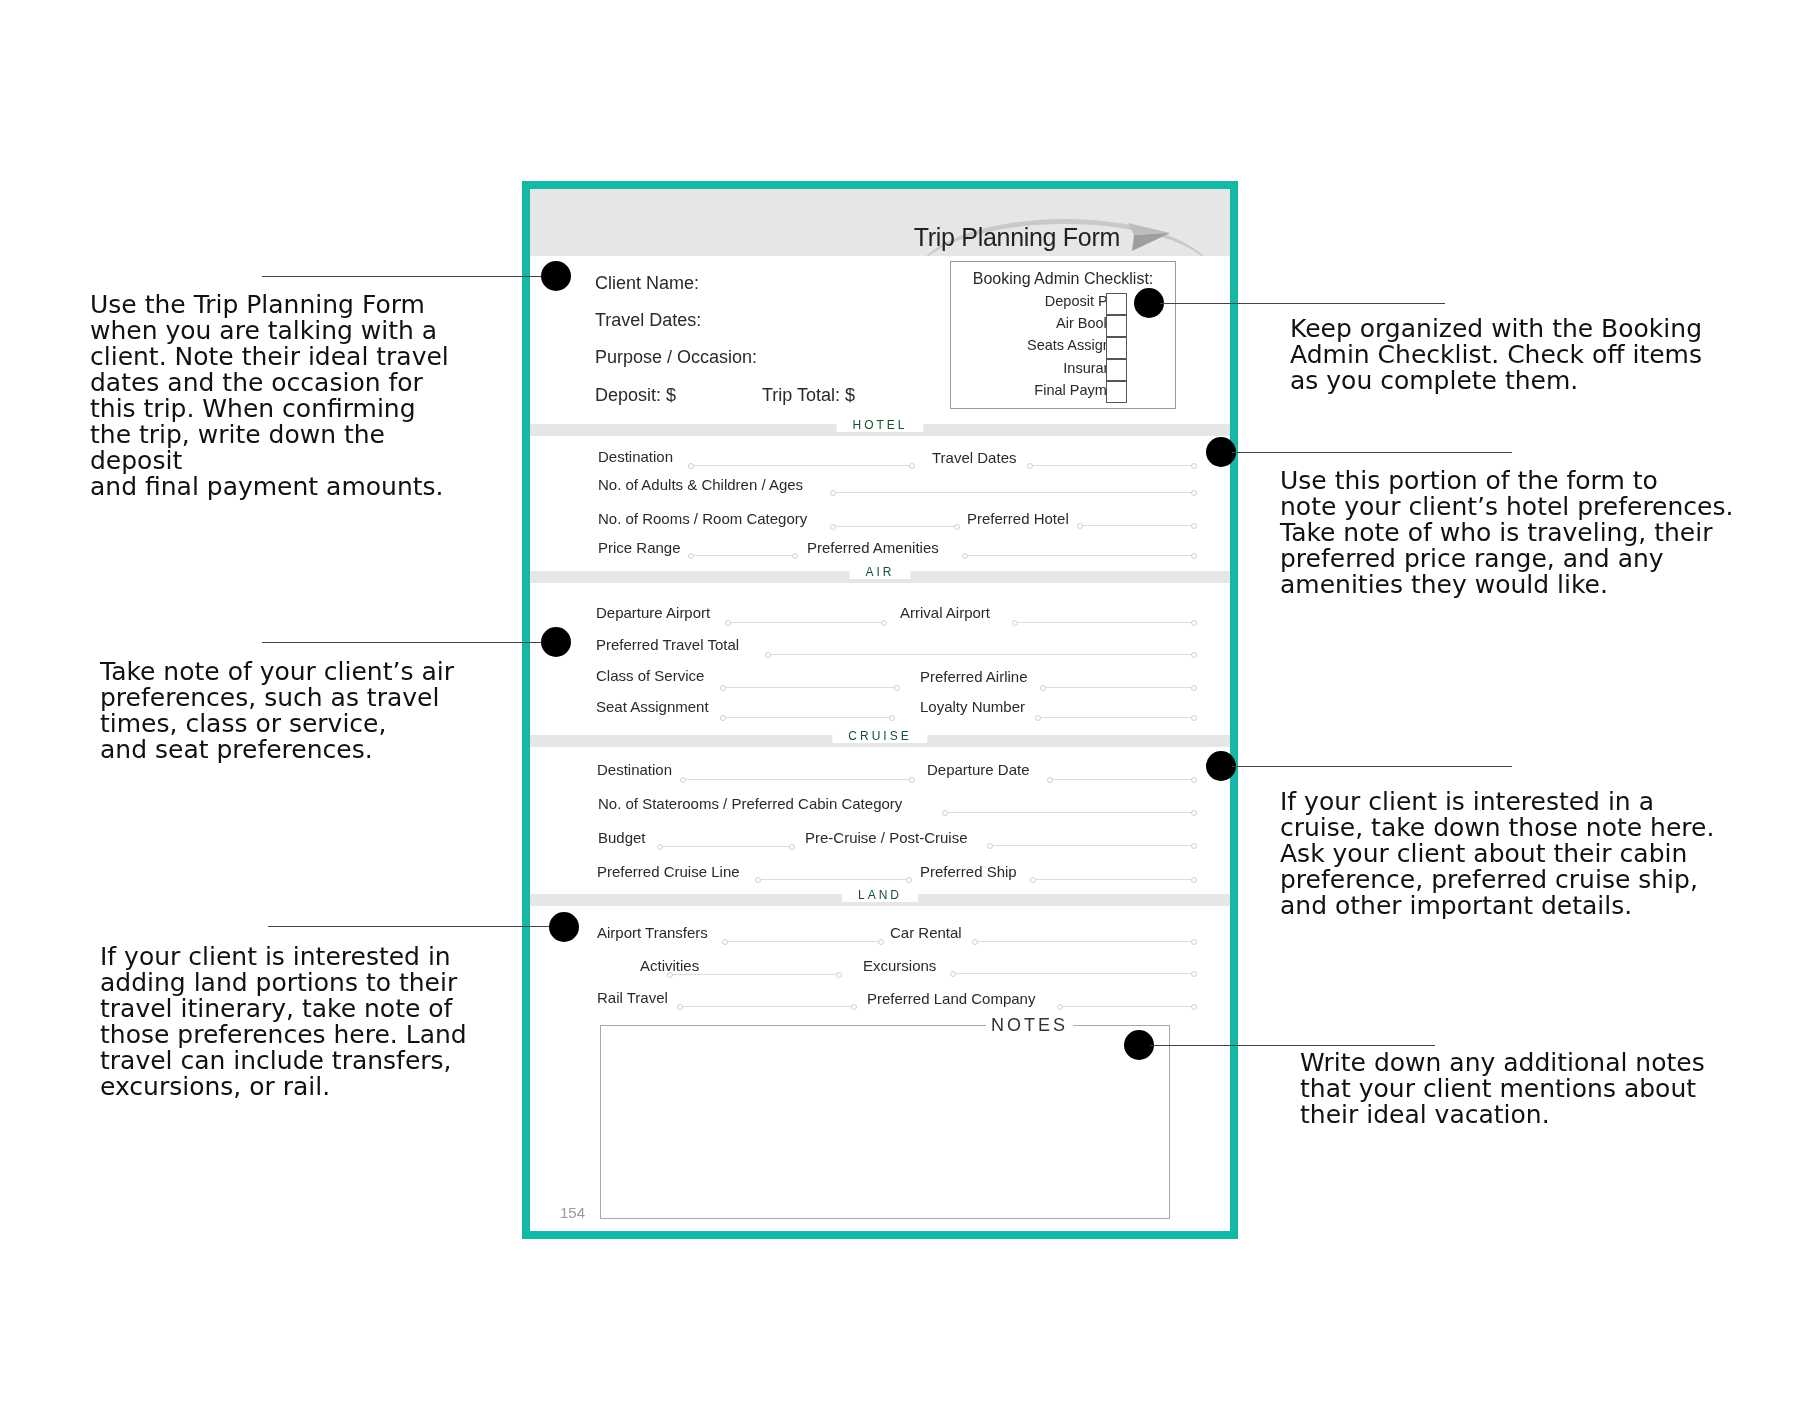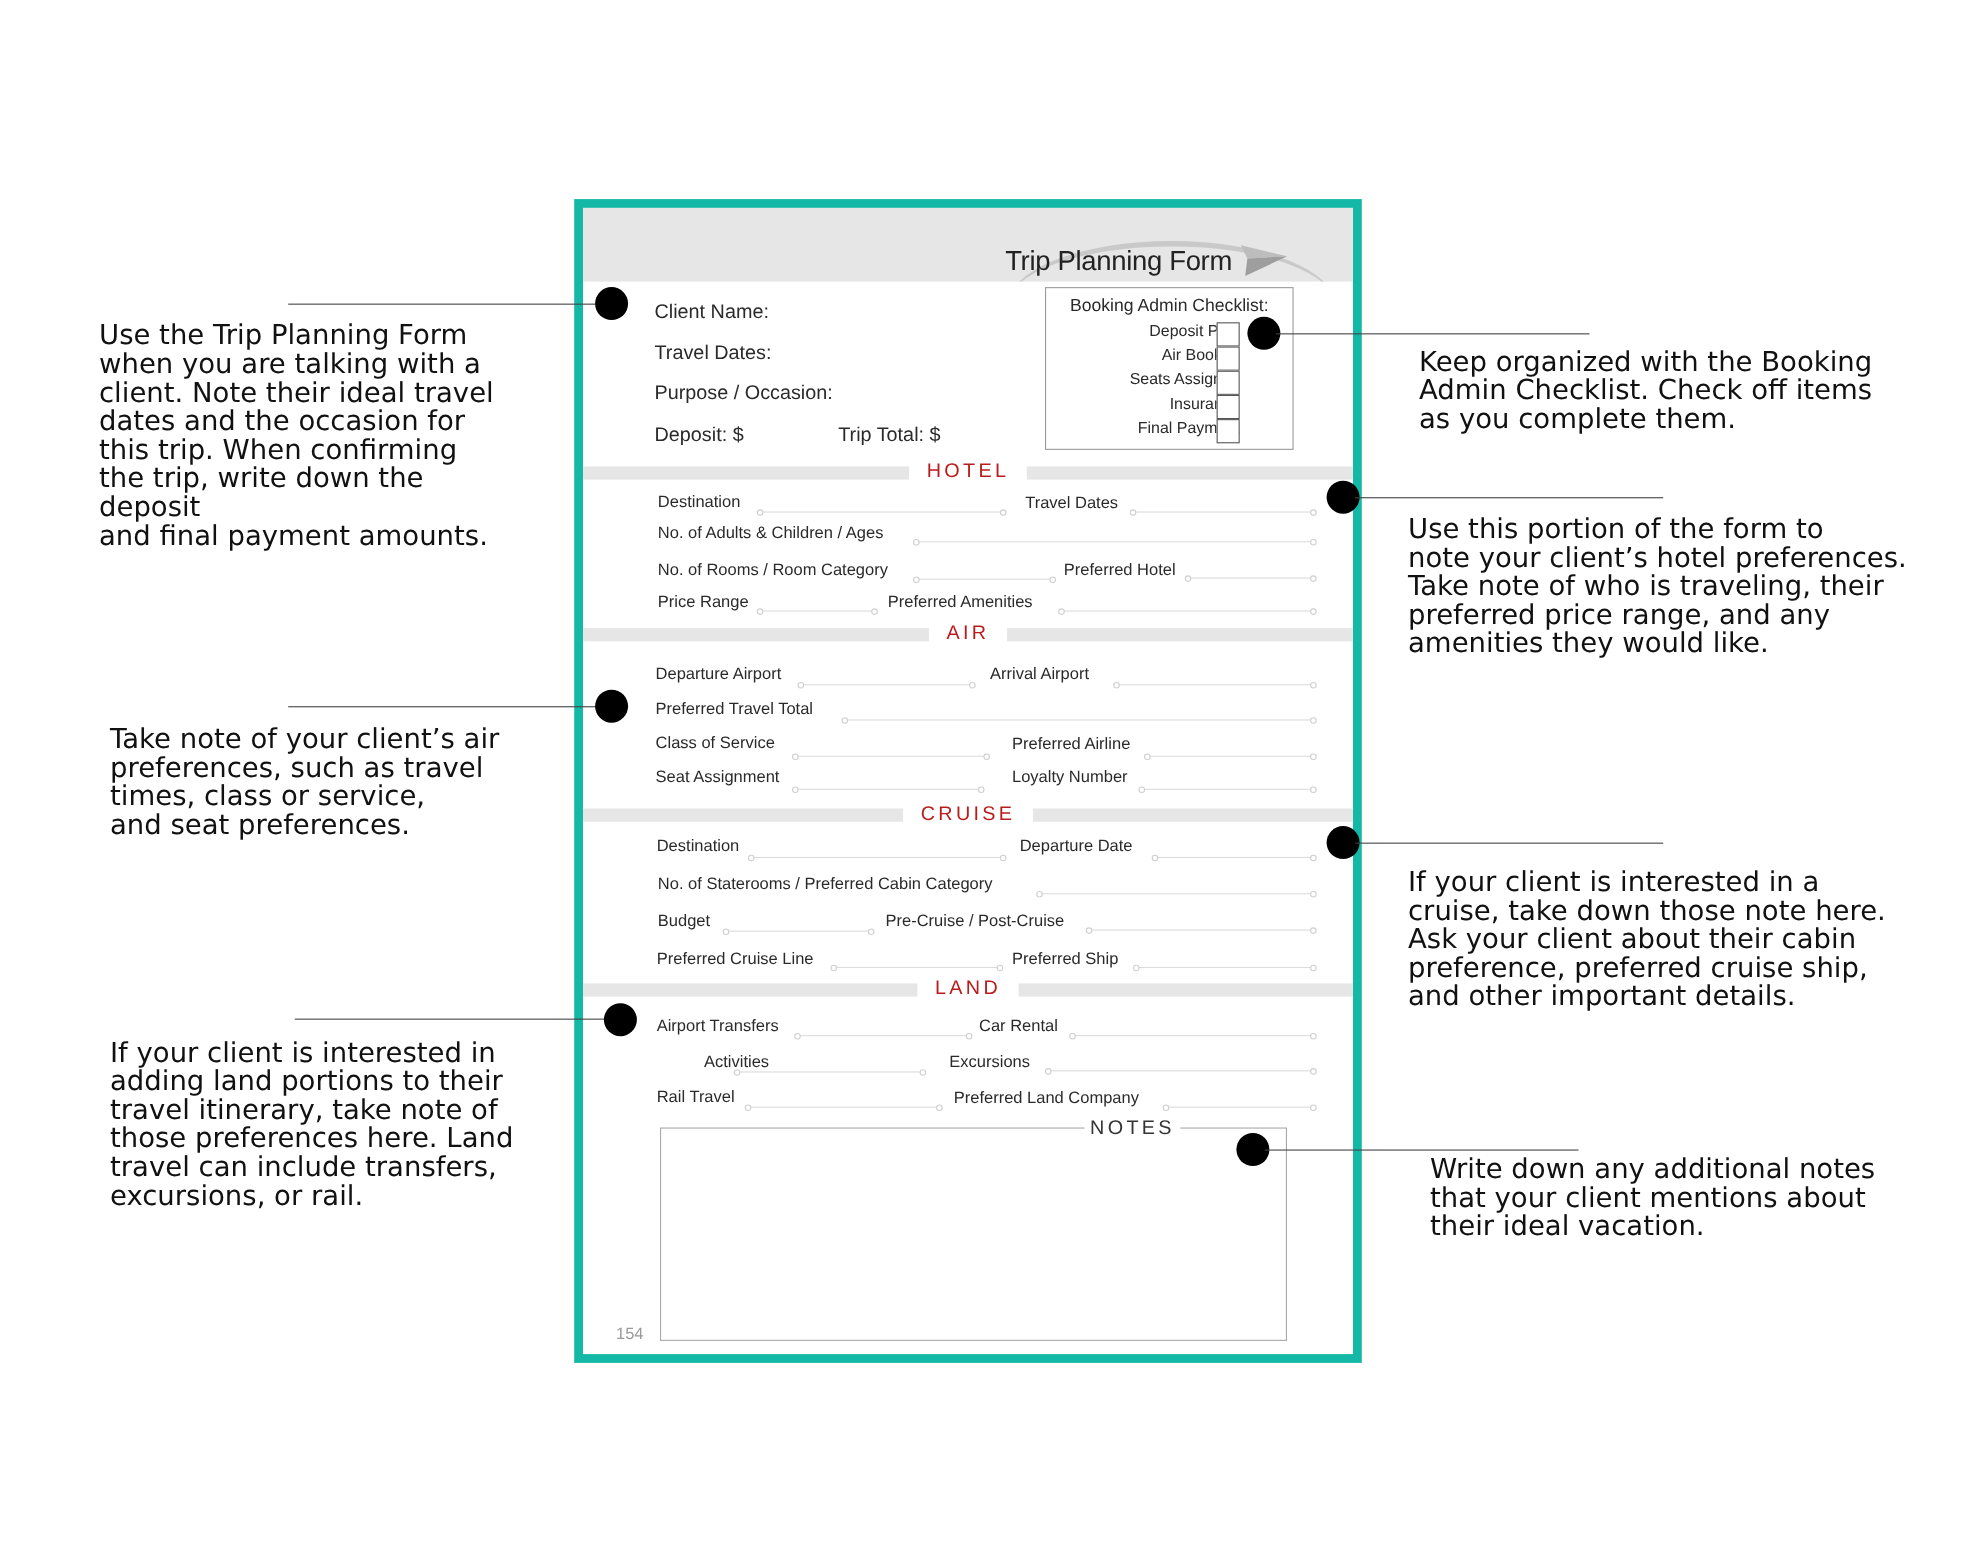--- a/index.html
+++ b/index.html
@@ -33,21 +33,21 @@
       position: absolute; left: 420px; top: 72px; width: 226px; height: 148px;
       border: 1.5px solid #9a9a9a; font-family: "Liberation Sans", sans-serif;
     }
     .checklist-title { position: absolute; left: 0; top: 8px; width: 100%; text-align: center; font-size: 16px; color: #2a2a2a; }
     .check-row { position: absolute; right: 48px; font-size: 14.5px; color: #2a2a2a; text-align: right; white-space: nowrap; }
     .check-box { position: absolute; left: 155px; width: 21px; height: 22px; border: 1.5px solid #555; background: #fff; }
 
     .section-bar { position: absolute; left: 0; width: 100%; height: 12px; background: #e6e6e6; }
     .section-label {
       position: absolute; left: 50%; transform: translateX(-50%); top: -6px; background: #fff;
-      padding: 0 16px; font-family: "Liberation Sans", sans-serif; font-size: 18px; letter-spacing: 3px; color: #b91c1c;
+      padding: 0 16px; font-family: "Liberation Sans", sans-serif; font-size: 12px; letter-spacing: 3px; color: #14532d;
     }
 
     .lbl { position: absolute; font-family: "Liberation Sans", sans-serif; font-size: 15px; color: #2a2a2a; white-space: nowrap; }
     .line { position: absolute; height: 0; border-top: 1.5px solid #dcdcdc; }
     .line::before, .line::after {
       content: ""; position: absolute; top: -3.5px; width: 4px; height: 4px; border: 1px solid #cfcfcf; border-radius: 50%; background: #fff;
     }
     .line::before { left: -5px; }
     .line::after { right: -5px; }
 

